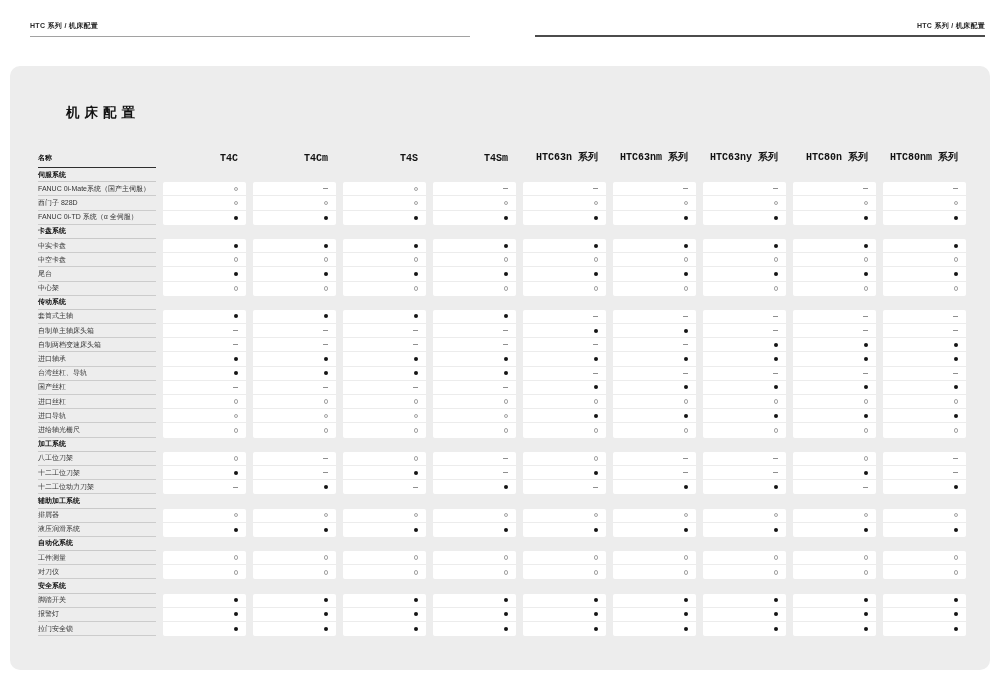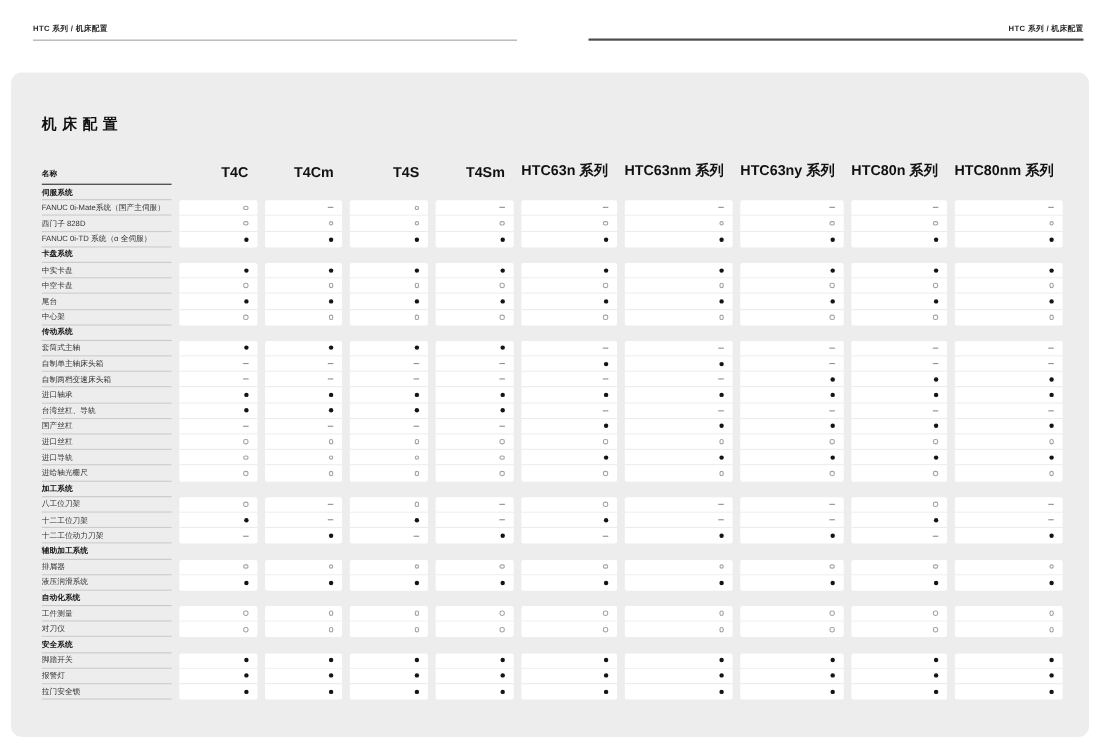--- a/index.html
+++ b/index.html
@@ -10,31 +10,31 @@
   .bc { position:absolute; top:21px; font-size:7px; font-weight:700; color:#2a2a2a; letter-spacing:.3px; }
   .bc-left  { left:30px; width:440px; text-align:left; }
   .bc-right { left:535px; width:450px; text-align:right; }
   .bc-rule { position:absolute; }
   .rule-left  { left:30px;  top:36px; width:440px; height:1px; background:#a2a2a2; }
   .rule-right { left:535px; top:35px; width:450px; height:2px; background:#4c4c4c; }
 
   
   .card { position:absolute; left:10px; top:66px; width:980px; height:604px;
     background:#ededed; border-radius:10px; padding:38px 26px 0 28px; }
-  .card-title { font-size:13.5px; font-weight:700; letter-spacing:5px; color:#111; }
+  .card-title { font-size:13.5px; font-weight:700; letter-spacing:5px; color:#111;margin-left:28px; }
 
   
   .cfg-table { margin-top:22px; display:grid; width:928px;
     grid-template-columns:118px repeat(9,1fr); column-gap:7px;
     grid-template-rows:24px; grid-auto-rows:14.2px; }
 
   .hdr-name { font-size:7px; font-weight:700; color:#111; border-bottom:1px solid #2e2e2e;
     display:flex; align-items:flex-end; padding-bottom:4px; }
-  .hdr-col  { font-size:13px; font-weight:700; color:#111;
-    display:flex; align-items:flex-end; justify-content:flex-end; padding:0 8px 4px 0; white-space:nowrap; }
+  .hdr-col  { font-size:10px; font-weight:700; color:#111;
+    display:flex; align-items:flex-end; justify-content:flex-end; padding:0 8px 4px 0; white-space:nowrap;font-family:Liberation Mono, monospace; }
 
   .sec-name { font-size:7px; font-weight:700; color:#111; border-bottom:1px solid #c9c9c9;
     display:flex; align-items:center; white-space:nowrap; }
   .row-name { font-size:7px; color:#333; border-bottom:1px solid #cccccc;
     display:flex; align-items:center; white-space:nowrap; overflow:hidden; }
 
   .spacer { background:transparent; }
 
   .cell { background:#ffffff; display:flex; align-items:center; justify-content:flex-end;
     padding-right:8px; border-bottom:1px solid #ececec; }

